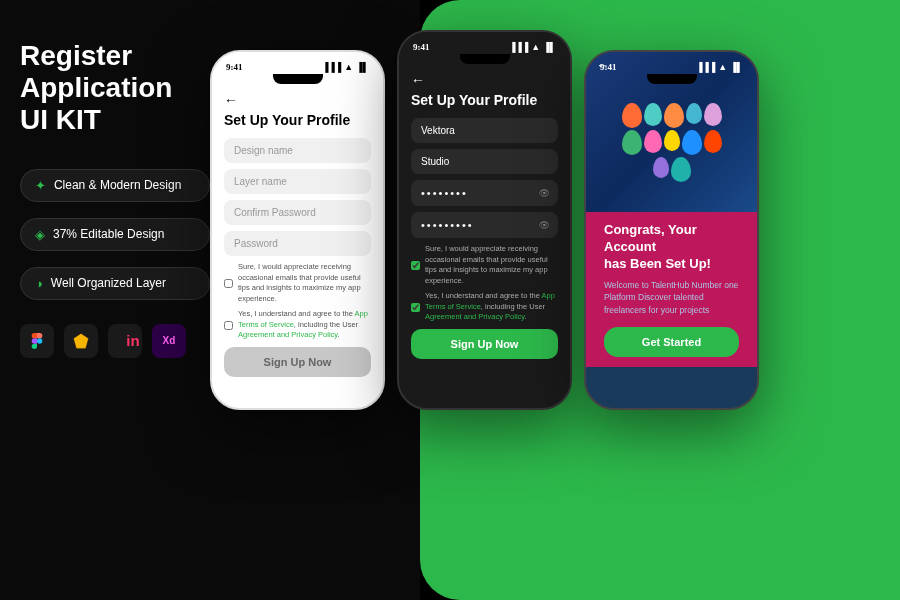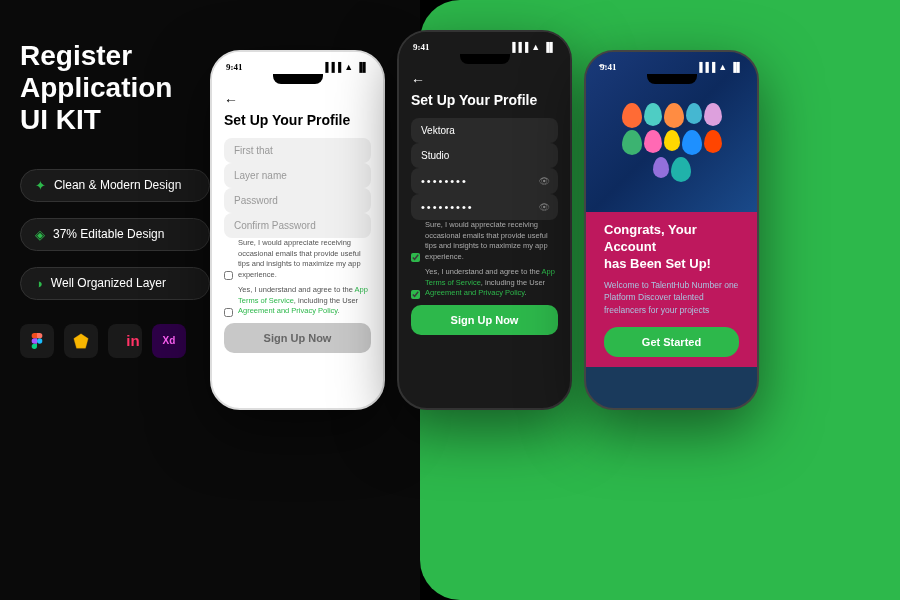--- a/index.html
+++ b/index.html
@@ -175,20 +175,21 @@
       font-weight: 700;
       margin-bottom: 10px;
     }
     .phone-1 .profile-title { color: #000; }
     .phone-2 .profile-title { color: #fff; }
 
     .form-field {
       border-radius: 8px;
       padding: 7px 10px;
       font-size: 10px;
+      margin-bottom: 6px;
       width: 100%;
     }
     .phone-1 .form-field {
       background: #f5f5f5;
       color: #999;
       border: none;
     }
     .phone-2 .form-field {
       background: #2a2a2a;
       color: #fff;
@@ -203,21 +204,21 @@
       right: 8px;
       top: 50%;
       transform: translateY(-50%);
       font-size: 9px;
       color: #888;
     }
     .dots { letter-spacing: 2px; font-size: 11px; }
 
     .checkbox-row {
       display: flex;
-      align-items: flex-end;
+      align-items: center;
       gap: 5px;
       margin-bottom: 5px;
     }
     .checkbox-row input[type="checkbox"] {
       width: 9px;
       height: 9px;
       margin-top: 1px;
       flex-shrink: 0;
       accent-color: #2db84b;
     }
@@ -345,24 +346,24 @@
           <span>▲</span>
           <span>▐▌</span>
         </div>
       </div>
       <div class="notch"></div>
     </div>
     <div class="phone-content">
       <div class="back-arrow">←</div>
       <div class="profile-title">Set Up Your Profile</div>
 
-      <div class="form-field" style="background:#f0f0f0;color:#999;font-size:10px;">First that</div>
+      <div class="form-field" style="background:#f0f0f0;color:#999;font-size:10px;">Design name</div>
       <div class="form-field" style="background:#f0f0f0;color:#999;font-size:10px;">Layer name</div>
+      <div class="form-field" style="background:#f0f0f0;color:#999;font-size:10px;">Confirm Password</div>
       <div class="form-field" style="background:#f0f0f0;color:#999;font-size:10px;">Password</div>
-      <div class="form-field" style="background:#f0f0f0;color:#999;font-size:10px;">Confirm Password</div>
 
       <div class="checkbox-row">
         <input type="checkbox" style="">
         <span class="checkbox-text">Sure, I would appreciate receiving occasional emails that provide useful tips and insights to maximize my app experience.</span>
       </div>
       <div class="checkbox-row">
         <input type="checkbox" style="">
         <span class="checkbox-text">Yes, I understand and agree to the <span class="green-link">App Terms of Service</span>, including the User <span class="green-link">Agreement and Privacy Policy</span>.</span>
       </div>
 

